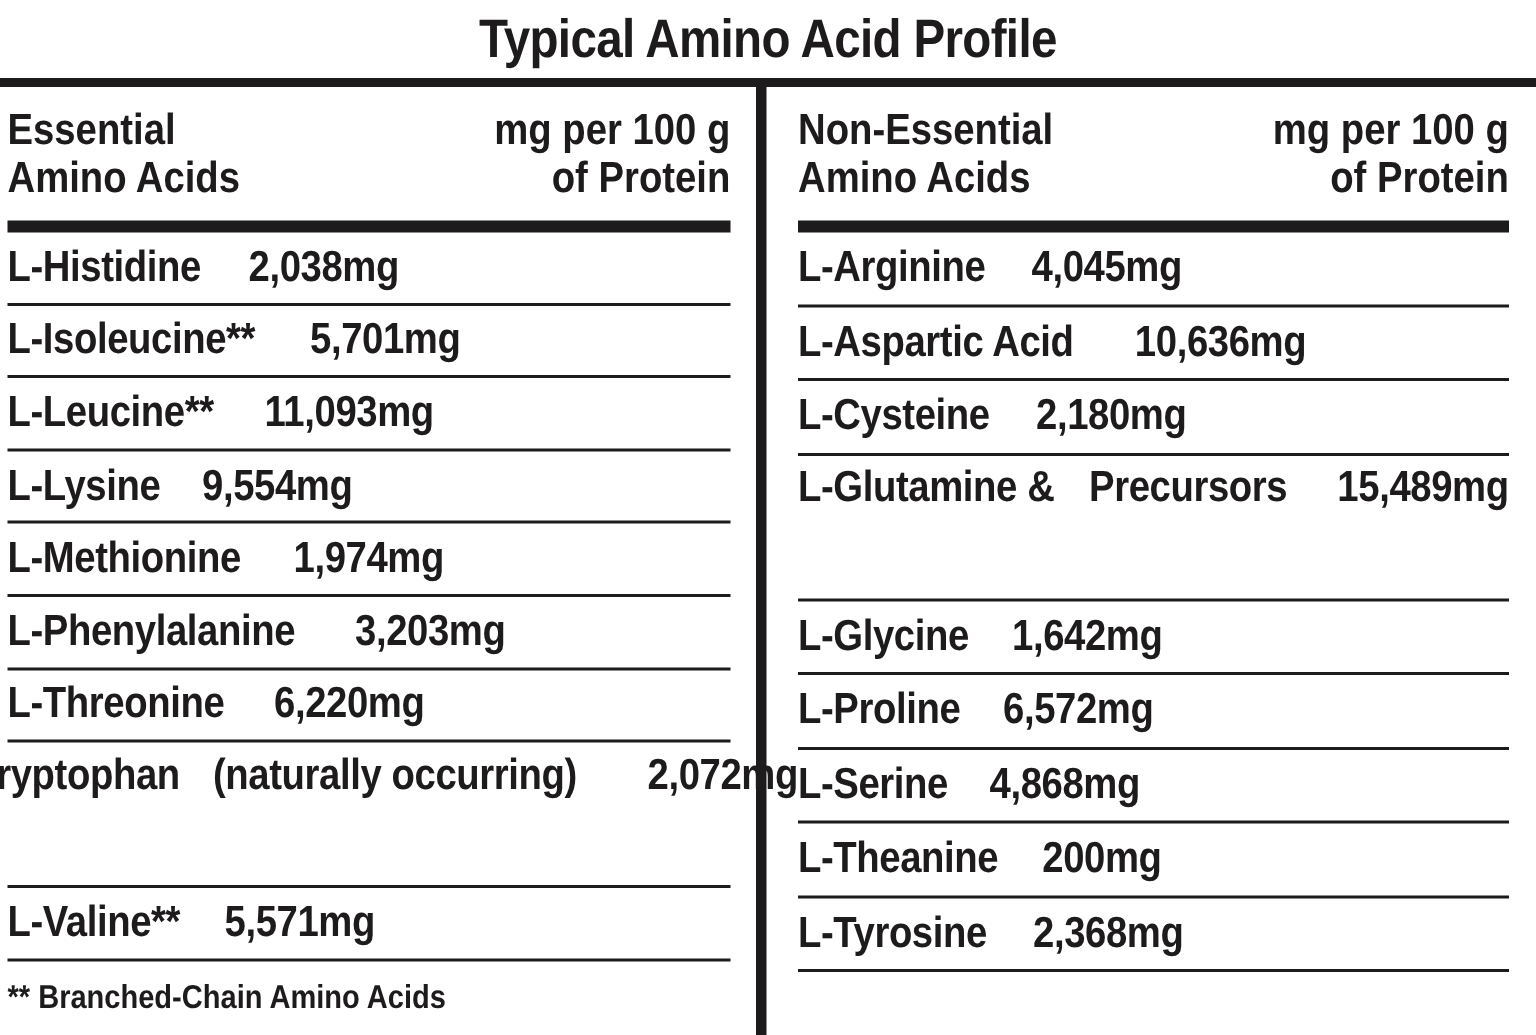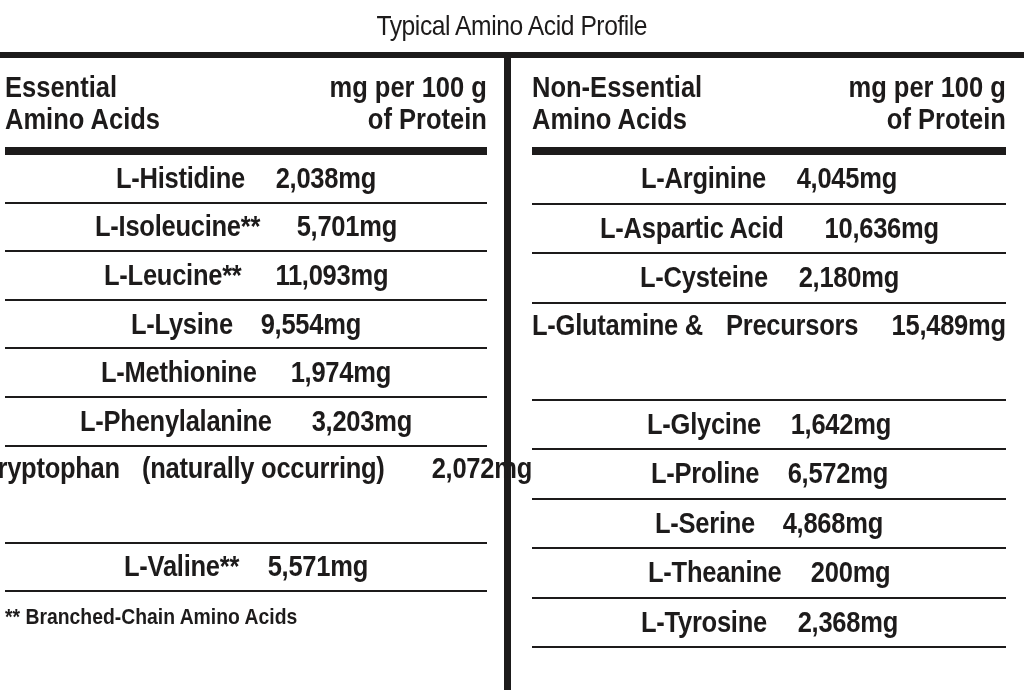--- a/index.html
+++ b/index.html
@@ -19,21 +19,21 @@
   
   .ct{display:inline-block;transform:scaleX(0.88);white-space:nowrap;}
   .ct-left{transform-origin:0 50%;}
   .ct-right{transform-origin:100% 50%;}
   .ct-center{transform-origin:50% 50%;}
 
   .title-bar{
     height:52px;display:flex;align-items:center;justify-content:center;
   }
   .title-bar h1{
-    margin:0;font-size:28px;letter-spacing:-0.5px;font-weight:normal;text-align:right;
+    margin:0;font-size:36px;letter-spacing:-0.5px;font-weight:bold;text-align:right;
   }
   .columns{
     display:flex;
     border-top:6px solid var(--ink);
     height:632px;
   }
   .col{box-sizing:border-box;}
   .col-left{width:487px;padding-left:5px;}
   .v-divider{width:7px;background:var(--ink);margin-left:17px;margin-right:21px;flex:0 0 auto;}
   .col-right{flex:1;padding-right:28px;}
@@ -45,21 +45,21 @@
   }
   .col-header .hdr-left{text-align:left;}
   .col-header .hdr-right{text-align:right;}
   .col-header span{display:block;}
   .header-bar{height:8px;background:var(--ink);}
 
   .row{
     box-sizing:border-box;
     height:48.6px;
     border-bottom:2px solid var(--ink);
-    display:flex;align-items:center;justify-content:center;
+    display:flex;align-items:center;justify-content:flex-start;
     font-size:29px;letter-spacing:-0.3px;
   }
   .col-right .row{height:49.5px;}
   .row-tall{
     height:97px !important;
     flex-direction:row;align-items:stretch;justify-content:center;
   }
   .row-tall .line{
     height:44px;display:flex;align-items:center;justify-content:space-between;
   }
@@ -109,20 +109,24 @@
         <span class="ct ct-right">9,554mg</span>
       </div>
       <div class="row">
         <span class="ct ct-left">L-Methionine</span>
         <span class="ct ct-right">1,974mg</span>
       </div>
       <div class="row">
         <span class="ct ct-left">L-Phenylalanine</span>
         <span class="ct ct-right">3,203mg</span>
       </div>
+      <div class="row">
+        <span class="ct ct-left">L-Threonine</span>
+        <span class="ct ct-right">6,220mg</span>
+      </div>
       <div class="row row-tall">
         <div class="line">
           <span class="ct ct-left">L-Tryptophan</span>
         </div>
         <div class="line">
           <span class="ct ct-left">(naturally occurring)</span>
           <span class="ct ct-right">2,072mg</span>
         </div>
       </div>
       <div class="row">

